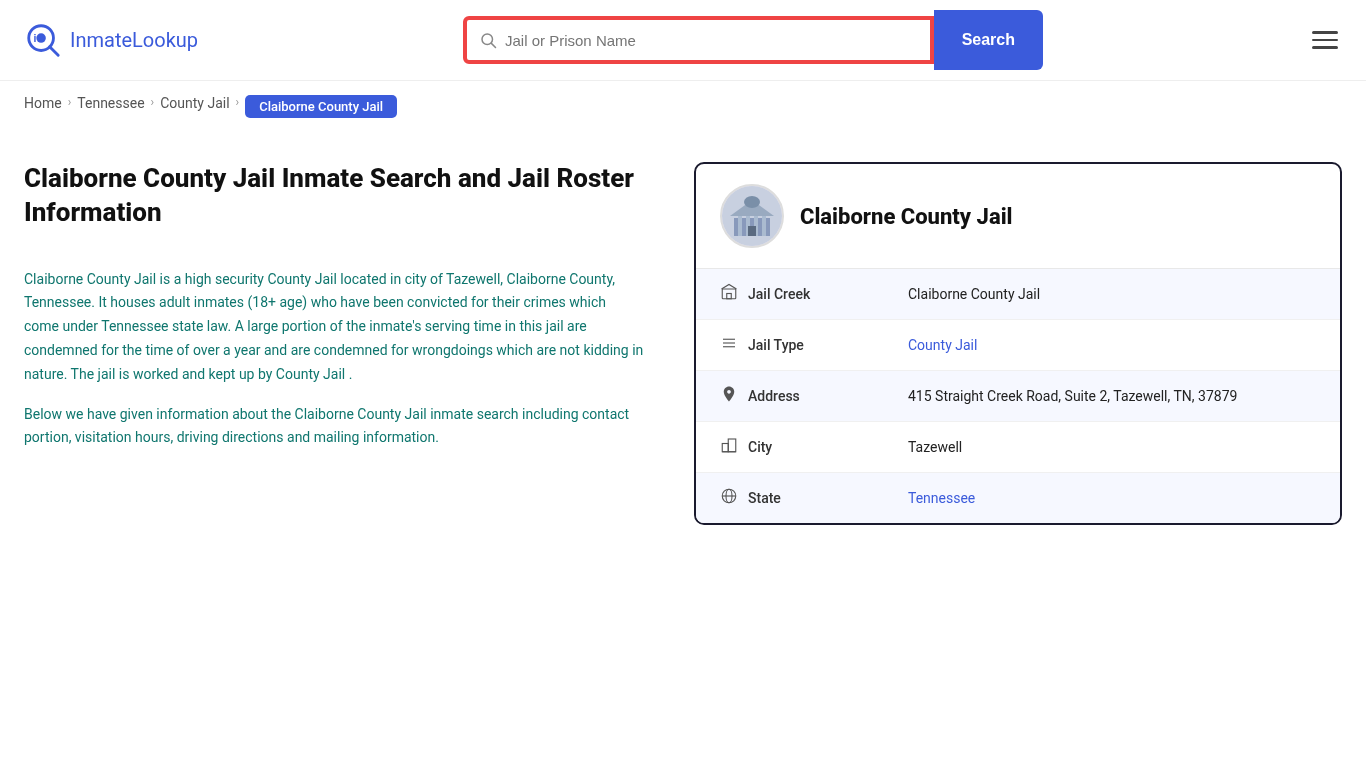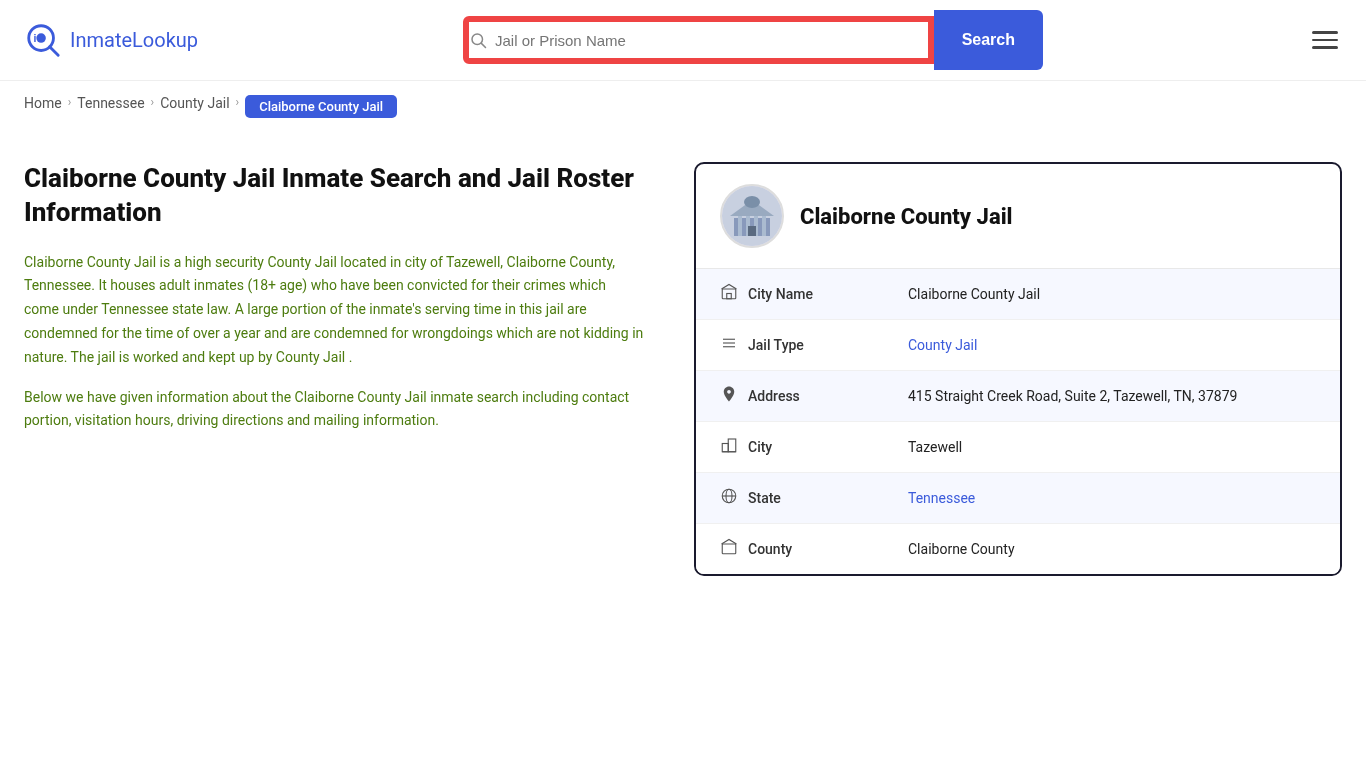--- a/index.html
+++ b/index.html
@@ -38,25 +38,25 @@
       display: flex;
       align-items: center;
       gap: 0;
       flex: 1;
       max-width: 580px;
       margin: 0 40px;
     }
     .search-wrapper {
       display: flex;
       align-items: center;
-      border: 6px solid #ef4444;
+      border: 4px solid #ef4444;
       border-radius: 6px 0 0 6px;
       background: #fff;
       flex: 1;
-      padding: 0 0;
+      padding: 0 12px;
       height: 48px;
     }
     .search-icon-svg {
       color: #888;
       margin-right: 8px;
       flex-shrink: 0;
     }
     .search-input {
       border: none;
       outline: none;
@@ -124,26 +124,26 @@
 
     
     .left-panel {
       flex: 0 0 640px;
       padding-right: 20px;
     }
     .left-panel h1 {
       font-size: 26px;
       font-weight: 800;
       color: #111;
-      margin-bottom: 21px;
+      margin-bottom: 38px;
       line-height: 1.3;
     }
     .left-panel p {
       font-size: 14px;
-      color: #4d7c0f;
+      color: #0f766e;
       line-height: 1.7;
       margin-bottom: 16px;
     }
 
     
     .right-panel {
       flex: 1;
       min-width: 0;
     }
     .info-card {
@@ -291,21 +291,21 @@
       </div>
 
       <div class="info-table" id="info-table-rows">
 
       <div class="info-row">
             <div class="row-icon"><svg width="18" height="18" viewBox="0 0 24 24" fill="none">
                 <rect x="3" y="8" width="18" height="13" rx="1" stroke="#555" stroke-width="1.5"></rect>
                 <path d="M2 8l10-6 10 6" stroke="#555" stroke-width="1.5"></path>
                 <rect x="9" y="14" width="6" height="7" stroke="#555" stroke-width="1.5"></rect>
               </svg></div>
-            <div class="row-label">City Name</div>
+            <div class="row-label">Jail Creek</div>
             <div class="row-value">Claiborne County Jail</div>
           </div>
           <div class="info-row">
             <div class="row-icon"><svg width="18" height="18" viewBox="0 0 24 24" fill="none">
                 <line x1="4" y1="7" x2="20" y2="7" stroke="#555" stroke-width="1.5"></line>
                 <line x1="4" y1="12" x2="20" y2="12" stroke="#555" stroke-width="1.5"></line>
                 <line x1="4" y1="17" x2="20" y2="17" stroke="#555" stroke-width="1.5"></line>
               </svg></div>
             <div class="row-label">Jail Type</div>
             <div class="row-value"><a href="#">County Jail</a></div>
@@ -328,26 +328,18 @@
           </div>
           <div class="info-row">
             <div class="row-icon"><svg width="18" height="18" viewBox="0 0 24 24" fill="none">
                 <circle cx="12" cy="12" r="9" stroke="#555" stroke-width="1.5"></circle>
                 <ellipse cx="12" cy="12" rx="4" ry="9" stroke="#555" stroke-width="1.5"></ellipse>
                 <line x1="3" y1="12" x2="21" y2="12" stroke="#555" stroke-width="1.5"></line>
               </svg></div>
             <div class="row-label">State</div>
             <div class="row-value"><a href="#">Tennessee</a></div>
           </div>
-          <div class="info-row">
-            <div class="row-icon"><svg width="18" height="18" viewBox="0 0 24 24" fill="none">
-                <rect x="3" y="8" width="18" height="13" rx="1" stroke="#555" stroke-width="1.5"></rect>
-                <path d="M2 8l10-6 10 6" stroke="#555" stroke-width="1.5"></path>
-              </svg></div>
-            <div class="row-label">County</div>
-            <div class="row-value">Claiborne County</div>
-          </div>
         </div>
 
     </div>
   </div>
 
 </div>
 
 </body></html>

